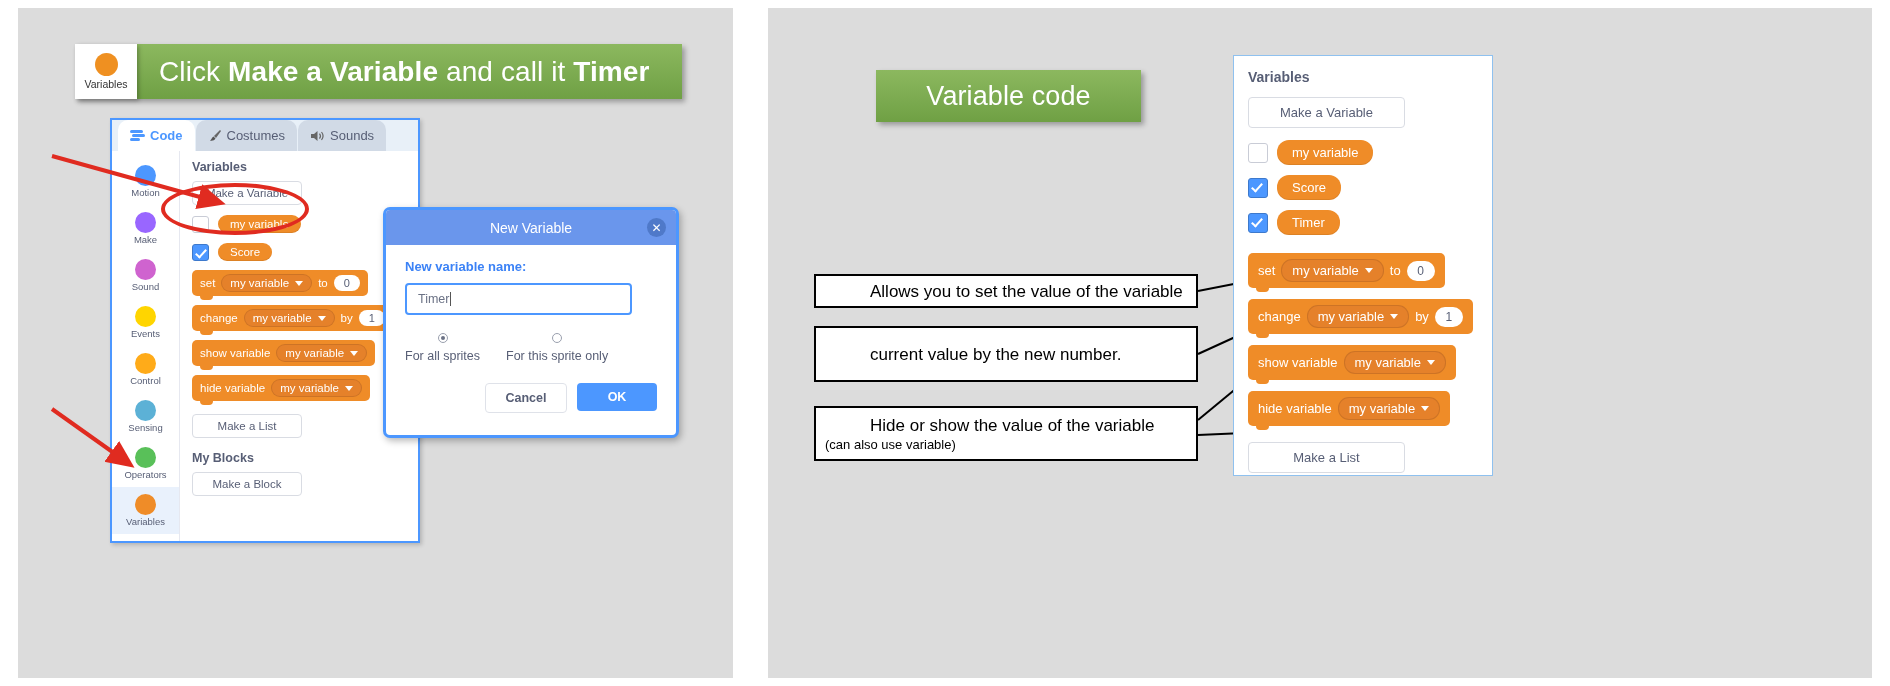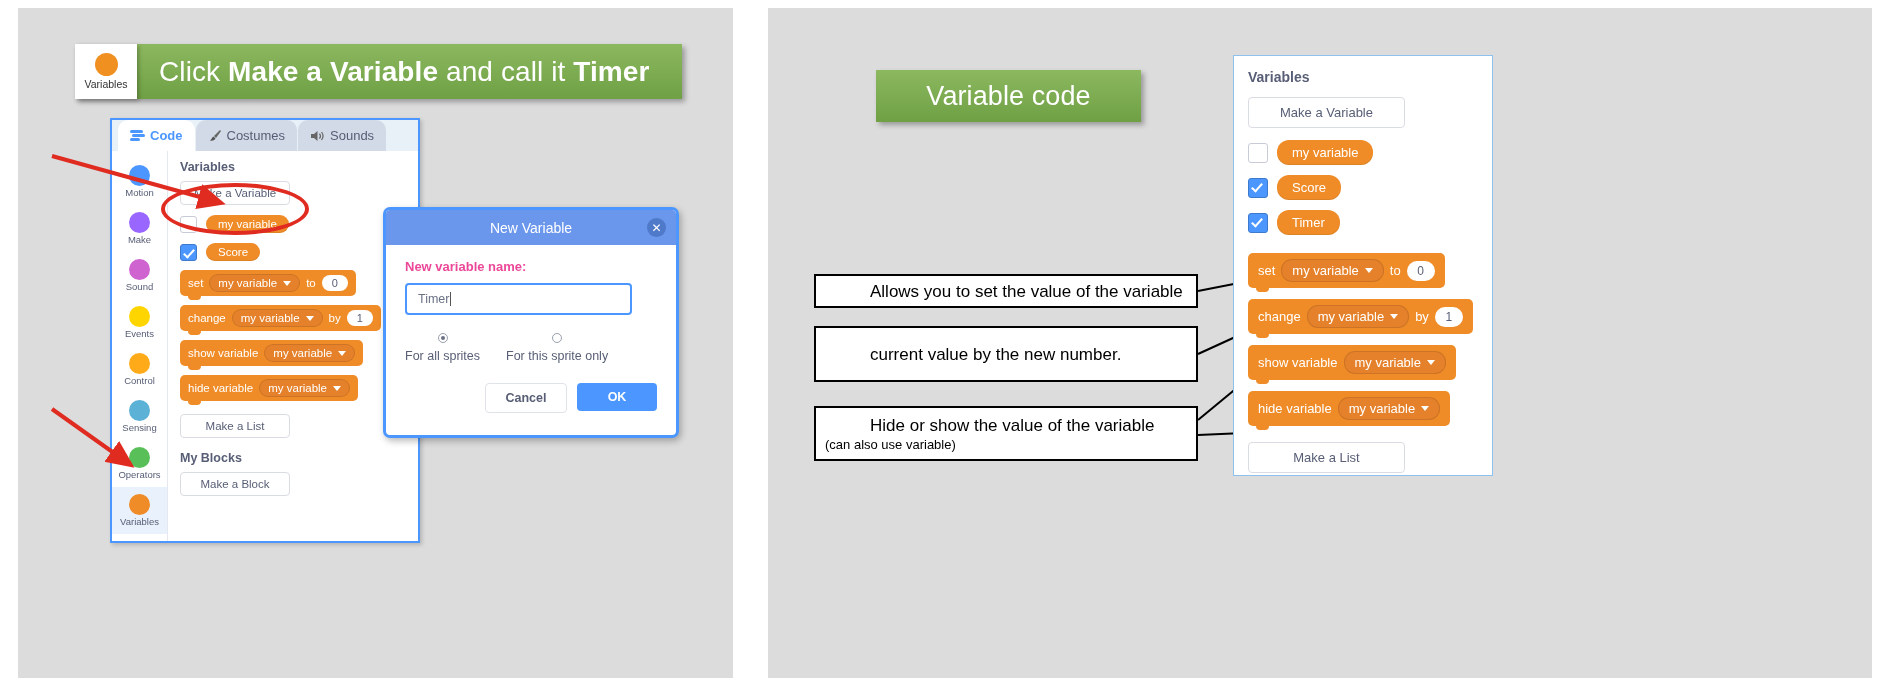--- a/index.html
+++ b/index.html
@@ -33,21 +33,21 @@
   #editor{position:absolute;left:110px;top:118px;width:310px;height:425px;
     background:#e8f0f8;border:2px solid #4c97ff;box-sizing:border-box;
     box-shadow:2px 2px 4px rgba(0,0,0,.18);overflow:hidden;}
   #tabbar{display:flex;height:31px;padding-left:6px;box-sizing:border-box;}
   .tab{height:31px;display:flex;align-items:center;gap:5px;padding:0 12px;
     border-radius:10px 10px 0 0;font-size:13px;color:#575e75;
     background:#d1dae6;margin-right:1px;}
   .tab.active{background:#fff;color:#4c97ff;font-weight:bold;}
   .tab svg{display:block;}
   #palette-area{display:flex;height:394px;background:#fff;}
-  #cat-col{width:56px;background:#fff;border-right:1px solid #e6e8f0;
+  #cat-col{width:68px;background:#fff;border-right:1px solid #e6e8f0;
     padding-top:7px;box-sizing:border-box;}
   .cat{height:47px;display:flex;flex-direction:column;align-items:center;
     justify-content:center;gap:1px;}
   .cat .cdot{width:21px;height:21px;border-radius:50%;}
   .cat .clabel{font-size:9.5px;color:#575e75;line-height:11px;}
   .cat.selected{background:#e9f1fc;}
   #blocks-col{flex:1;padding:9px 0 0 12px;box-sizing:border-box;position:relative;
     background:#fff;}
   .sect-title{font-size:12.5px;font-weight:bold;color:#575e75;margin:0 0 7px 0;}
   .wbtn{display:inline-flex;align-items:center;justify-content:center;
@@ -82,21 +82,21 @@
   
   #dialog{position:absolute;left:383px;top:207px;width:296px;height:231px;
     background:#fff;border:3px solid #4c97ff;border-radius:7px;box-sizing:border-box;
     box-shadow:2px 3px 7px rgba(0,0,0,.28);overflow:hidden;}
   #dlg-title{height:35px;background:#6a96ec;display:flex;align-items:center;
     justify-content:center;position:relative;color:#fff;font-size:14px;}
   #dlg-close{position:absolute;right:10px;top:8px;width:19px;height:19px;
     border-radius:50%;background:#4f79c9;color:#fff;font-size:12px;
     display:flex;align-items:center;justify-content:center;}
   #dlg-body{padding:14px 19px 0 19px;}
-  .dlg-label{font-size:13px;color:#ec4899;font-weight:bold;}
+  .dlg-label{font-size:13px;color:#3b82f6;font-weight:bold;}
   #name-input{margin-top:9px;width:227px;height:32px;border:2px solid #4c97ff;
     border-radius:4px;box-sizing:border-box;display:flex;align-items:center;
     padding-left:11px;font-size:12.5px;color:#6b7285;}
   #name-input .caret-bar{width:1px;height:14px;background:#555;margin-left:1px;}
   .radio-row{display:flex;gap:26px;margin-top:18px;font-size:12.5px;color:#575e75;}
   .radio{display:flex;align-items:center;gap:6px;flex-direction:column;}
   .rd{width:10px;height:10px;border-radius:50%;border:1px solid #9aa0ae;
     background:#fff;box-sizing:border-box;position:relative;}
   .rd.on:after{content:"";position:absolute;left:2px;top:2px;width:4px;height:4px;
     border-radius:50%;background:#6b7285;}

